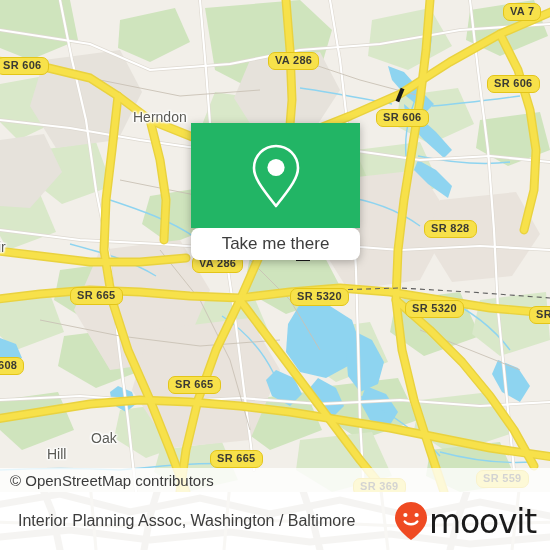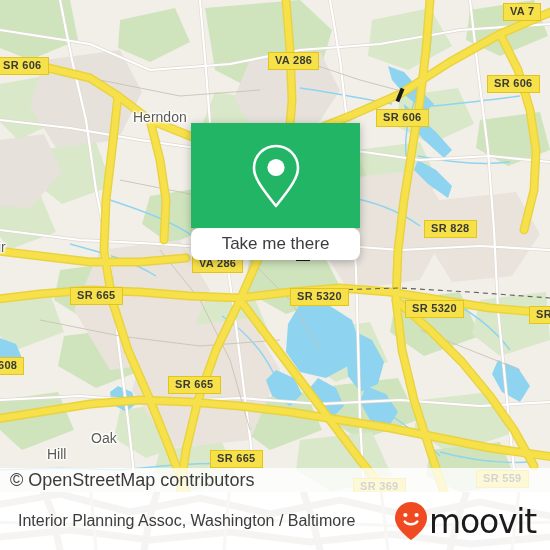--- a/index.html
+++ b/index.html
@@ -14,21 +14,21 @@
   #map-area{
     position:absolute;left:0;top:0;width:550px;height:492px;
     background:#f2efe9;overflow:hidden;
   }
   #map-svg{position:absolute;left:0;top:0;}
 
   .shield{
     position:absolute;
     background:#f7e14a;
     border:1.6px solid #e3c519;
-    border-radius:0;
+    border-radius:7px;
     color:#3a3a34;
     font-size:11px;
     font-weight:bold;
     letter-spacing:.3px;
     padding:2px 6px 3px 6px;
     white-space:nowrap;
     line-height:11px;
     font-family:"Liberation Sans", sans-serif;
   }
 
@@ -45,21 +45,21 @@
   }
 
   
   #attribution{
     position:absolute;left:0;bottom:0;width:550px;height:24px;
     background:rgba(255,255,255,.78);
     display:flex;align-items:center;
     box-sizing:border-box;padding-left:10px;
   }
   #attribution span{
-    font-size:18px;color:#3c3c3c;
+    font-size:15px;color:#3c3c3c;
     font-family:"Liberation Sans", sans-serif;
   }
 
   
   #popup{
     position:absolute;left:191px;top:123px;width:169px;
     filter:drop-shadow(0 2px 4px rgba(0,0,0,.28));
   }
   #popup-head{
     height:105px;width:100%;

